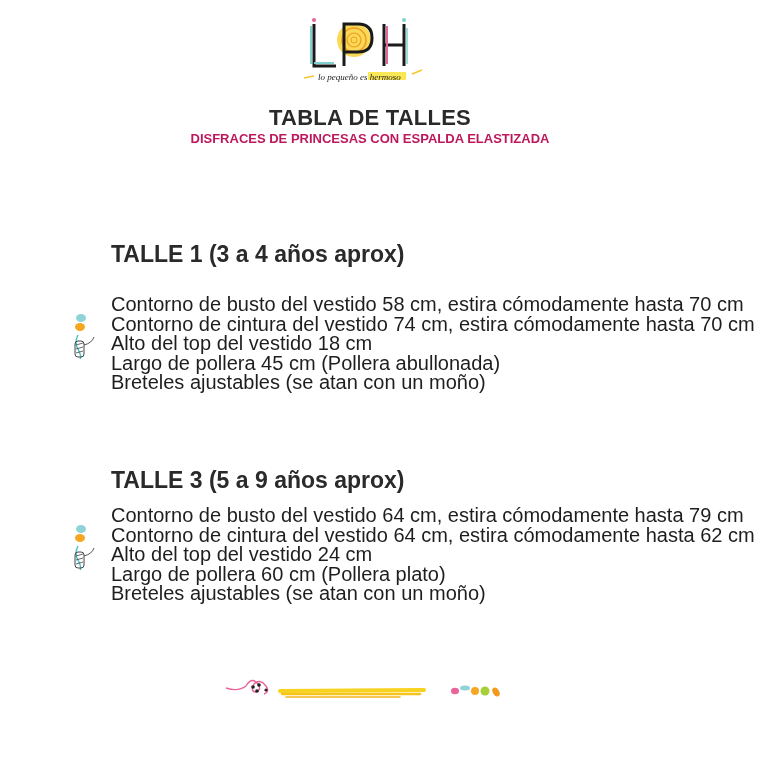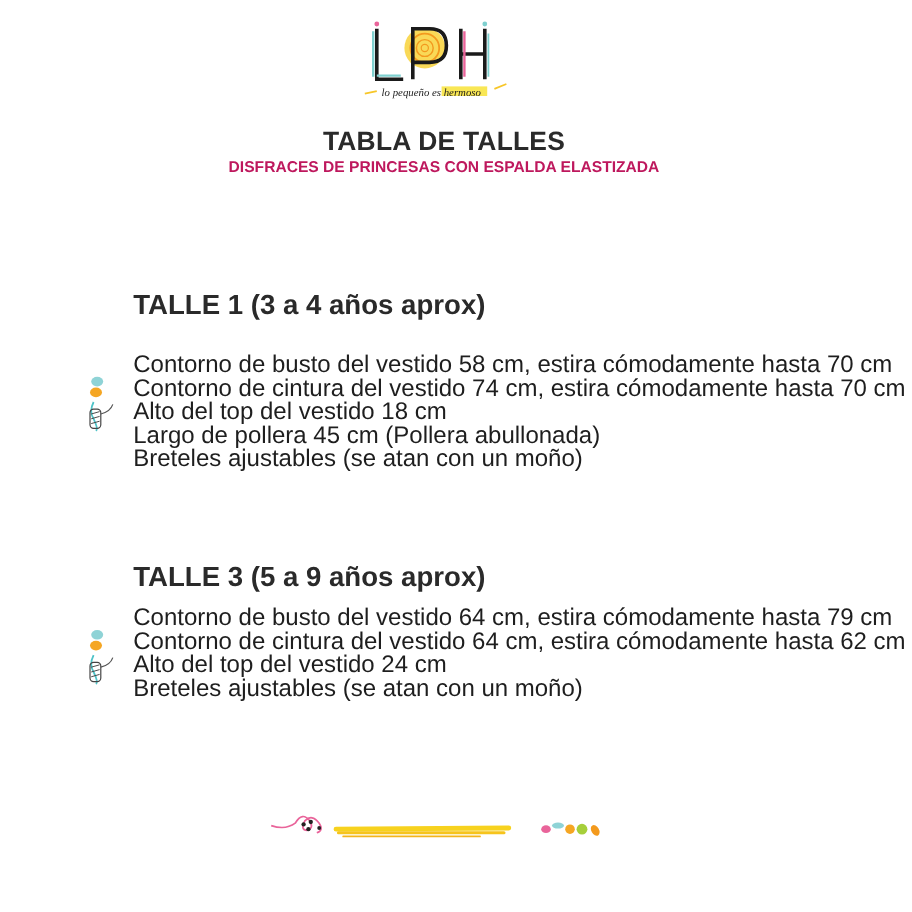--- a/index.html
+++ b/index.html
@@ -84,20 +84,21 @@
     <path d="M12 32 Q20 30 22 24" fill="none" stroke="#555" stroke-width="1"></path>
   </svg>
 </div>
 
 <div class="section" id="s2">
   <h2>TALLE 3 (5 a 9 años aprox)</h2>
   <ul>
     <li>Contorno de busto del vestido 64 cm, estira cómodamente hasta 79 cm</li>
     <li>Contorno de cintura del vestido 64 cm, estira cómodamente hasta 62 cm</li>
     <li>Alto del top del vestido 24 cm</li>
+    <li>Largo de pollera 60 cm (Pollera plato)</li>
     <li>Breteles ajustables (se atan con un moño)</li>
   </ul>
 </div>
 
 <div class="deco" style="left:72px; top:524px;">
   <svg width="34" height="50" viewBox="0 0 34 50">
     <ellipse cx="9" cy="5" rx="5" ry="4" fill="#8fd3d6"></ellipse>
     <ellipse cx="8" cy="14" rx="5" ry="4" fill="#f5a623"></ellipse>
     <path d="M6 22 Q2 30 6 36 Q10 44 8 46" fill="none" stroke="#4fc3c8" stroke-width="1.5"></path>
     <rect x="3" y="28" width="9" height="16" rx="3" fill="none" stroke="#444" stroke-width="1"></rect>

